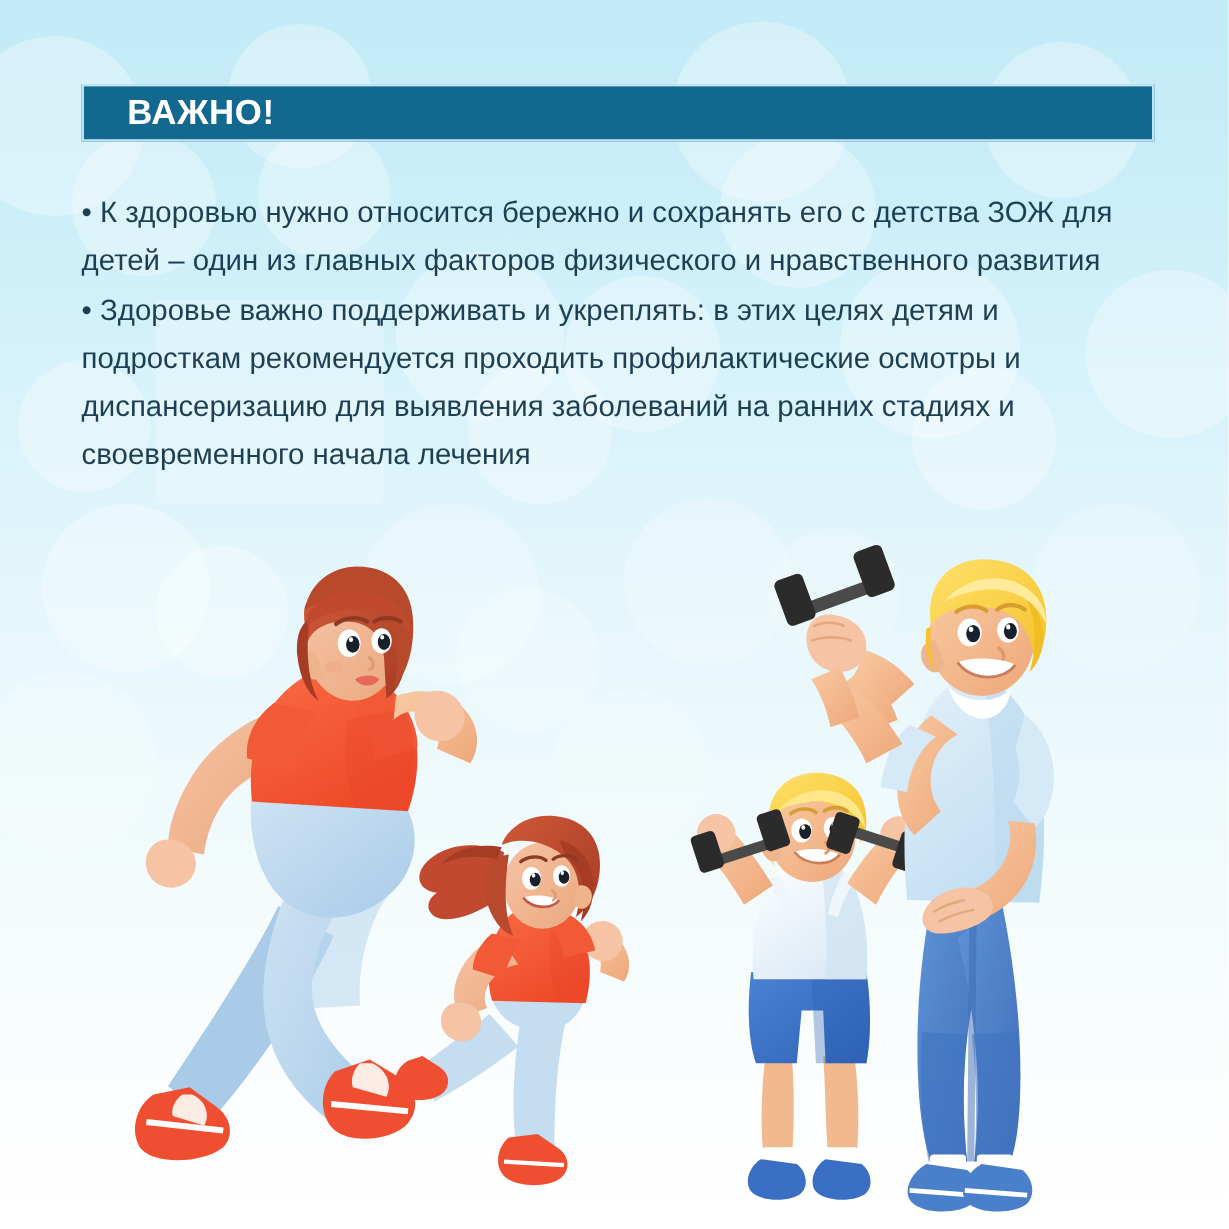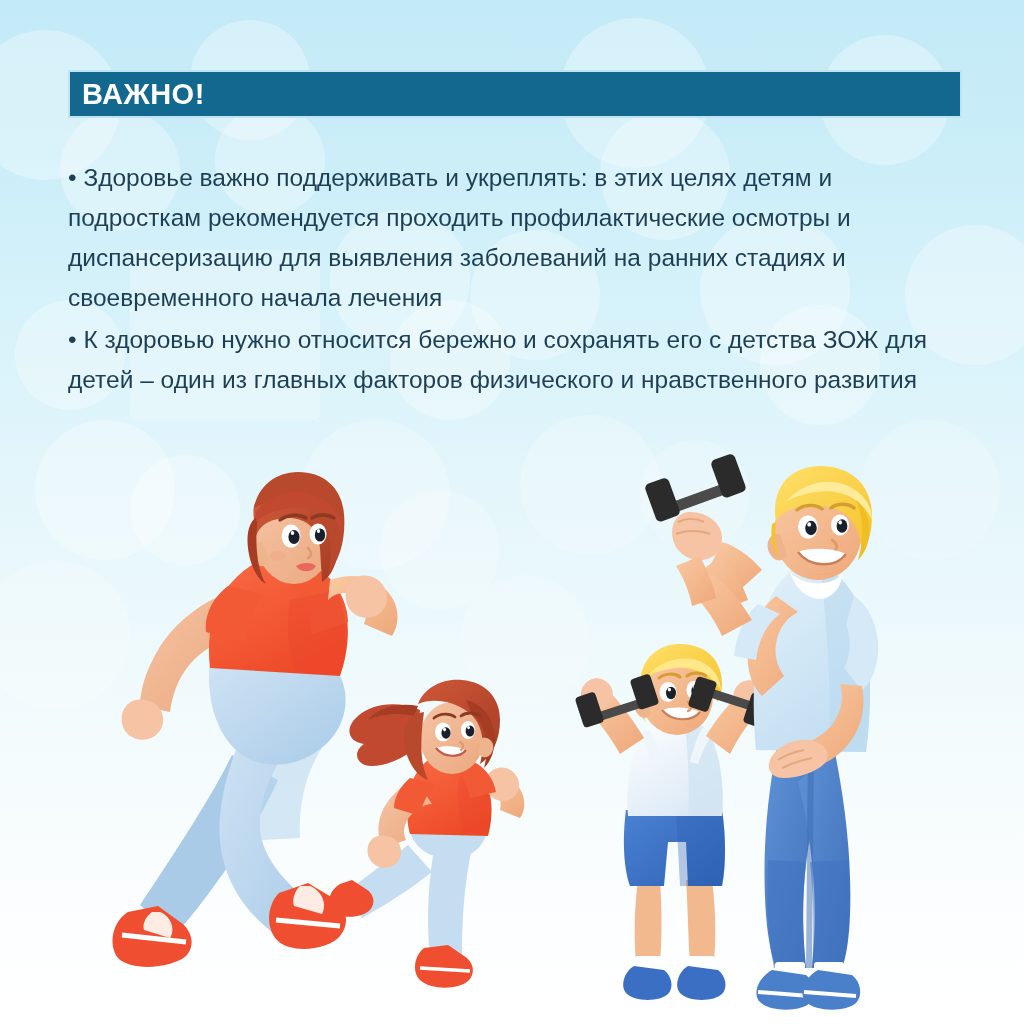--- a/index.html
+++ b/index.html
@@ -56,21 +56,21 @@
     border: 2px solid #bfe3f0;
     box-sizing: border-box;
     display: flex;
     align-items: center;
   }
   .header-title {
     color: #ffffff;
     font-size: 29px;
     font-weight: 700;
     letter-spacing: .5px;
-    padding-left: 12px;
+    padding-left: 36px;
     line-height: 1;
   }
 
   
   .body-text {
     position: absolute;
     left: 68px;
     top: 158px;
     width: 900px;
     color: #1d3f55;
@@ -123,22 +123,22 @@
     <div class="blob" style="left:860px;  top:420px;  width:140px; height:140px; opacity:.20;"></div>
     <div class="blob" style="left:-20px;  top:560px;  width:150px; height:150px; opacity:.20;"></div>
     <div class="blob" style="left:460px;  top:575px;  width:130px; height:130px; opacity:.16;"></div>
   </div>
 
   <div class="header-bar">
     <span class="header-title">ВАЖНО!</span>
   </div>
 
   <div class="body-text">
+    <p class="bullet-para">• К здоровью нужно относится бережно и сохранять его с детства ЗОЖ для детей – один из главных факторов физического и нравственного развития</p>
     <p class="bullet-para">• Здоровье важно поддерживать и укреплять: в этих целях детям и подросткам рекомендуется проходить профилактические  осмотры и диспансеризацию для выявления заболеваний на ранних стадиях и своевременного начала лечения</p>
-    <p class="bullet-para">• К здоровью нужно относится бережно и сохранять его с детства ЗОЖ для детей – один из главных факторов физического и нравственного развития</p>
   </div>
 
   <svg class="art" viewBox="0 0 1024 1024">
     <defs>
       <linearGradient id="skinW" x1="0" y1="0" x2="1" y2="1">
         <stop offset="0" stop-color="#f6c3a4"></stop>
           <stop offset="1" stop-color="#eaa97f"></stop>
       </linearGradient>
       <linearGradient id="skinM" x1="0" y1="0" x2="1" y2="1">
         <stop offset="0" stop-color="#f9c9a2"></stop>

